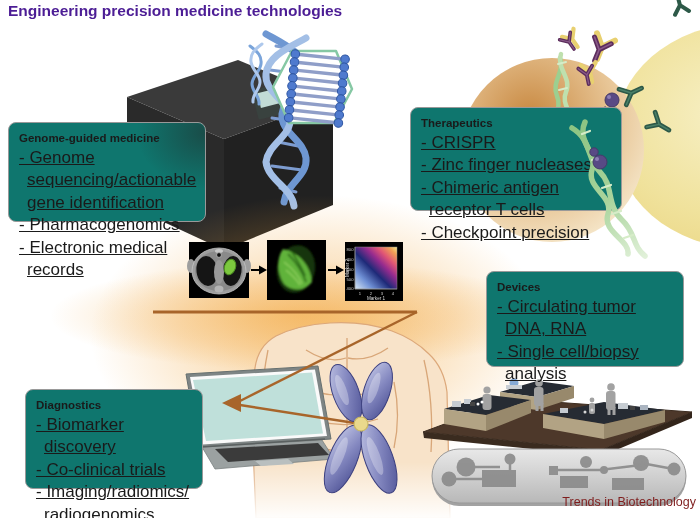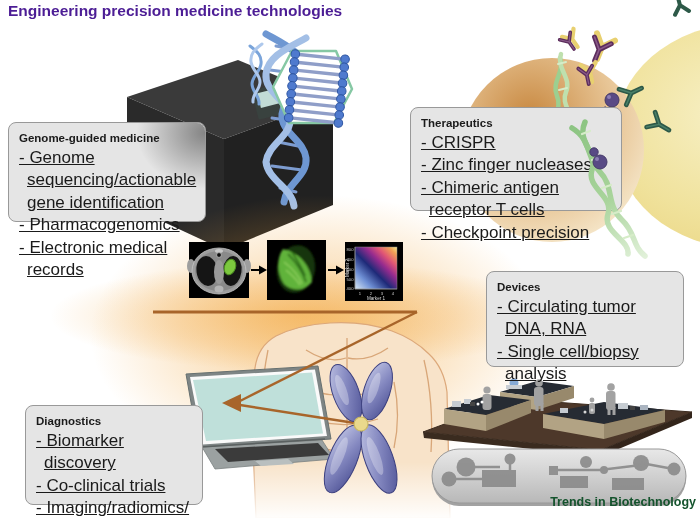--- a/index.html
+++ b/index.html
@@ -1,31 +1,31 @@
 <!DOCTYPE html>
 <html><head>
 <meta charset="utf-8">
 <style>
   html,body{margin:0;padding:0;}
   #figure{position:relative;width:700px;height:518px;background:#ffffff;overflow:hidden;
           font-family:"Liberation Sans","DejaVu Sans",sans-serif;}
   #art-back,#art-front{position:absolute;left:0;top:0;z-index:1;}
   #art-front{z-index:3;pointer-events:none;}
   .fig-title{position:absolute;left:8px;top:2px;z-index:4;font-size:15.5px;font-weight:bold;color:#4c1d95;}
-  .fig-footer{position:absolute;right:4px;top:495px;z-index:4;font-size:12.5px;font-weight:bold;color:#14532d;}
-  .box{position:absolute;z-index:2;background:#e5e5e5;border:1px solid #999;border-radius:8px;
+  .fig-footer{position:absolute;right:4px;top:495px;z-index:4;font-size:12.5px;font-weight:normal;color:#7f1d1d;}
+  .box{position:absolute;z-index:2;background:#0f766e;border:1px solid #999;border-radius:8px;
        padding:9px 8px 20px 10px;box-sizing:border-box;color:#1a1a1a;}
   .box .bt{font-weight:bold;font-size:11.5px;margin-bottom:3px;}
   .box .li{font-size:17px;line-height:1.32;padding-left:8px;text-indent:-8px;text-decoration:underline;}
   .box.genome{left:8px;top:122px;width:198px;height:100px;}
   .box.genome::after{content:"";position:absolute;inset:0;border-radius:8px;pointer-events:none;
        background:radial-gradient(95px 78px at 100% 10%,rgba(35,35,35,.5),rgba(35,35,35,0) 72%);}
   .box.thera{left:410px;top:107px;width:212px;height:104px;}
   .box.devices{left:486px;top:271px;width:198px;height:96px;}
-  .box.diag{left:25px;top:389px;width:178px;height:100px;margin-top:16px;}
+  .box.diag{left:25px;top:389px;width:178px;height:100px;}
 </style>
 </head>
 <body>
 
 <div id="figure">
 
 <svg id="art-back" width="700" height="518" viewBox="0 0 700 518">
   <defs>
     <radialGradient id="yellowGrad" cx="45%" cy="40%" r="65%">
       <stop offset="0%" stop-color="#f7f0c6"></stop>

